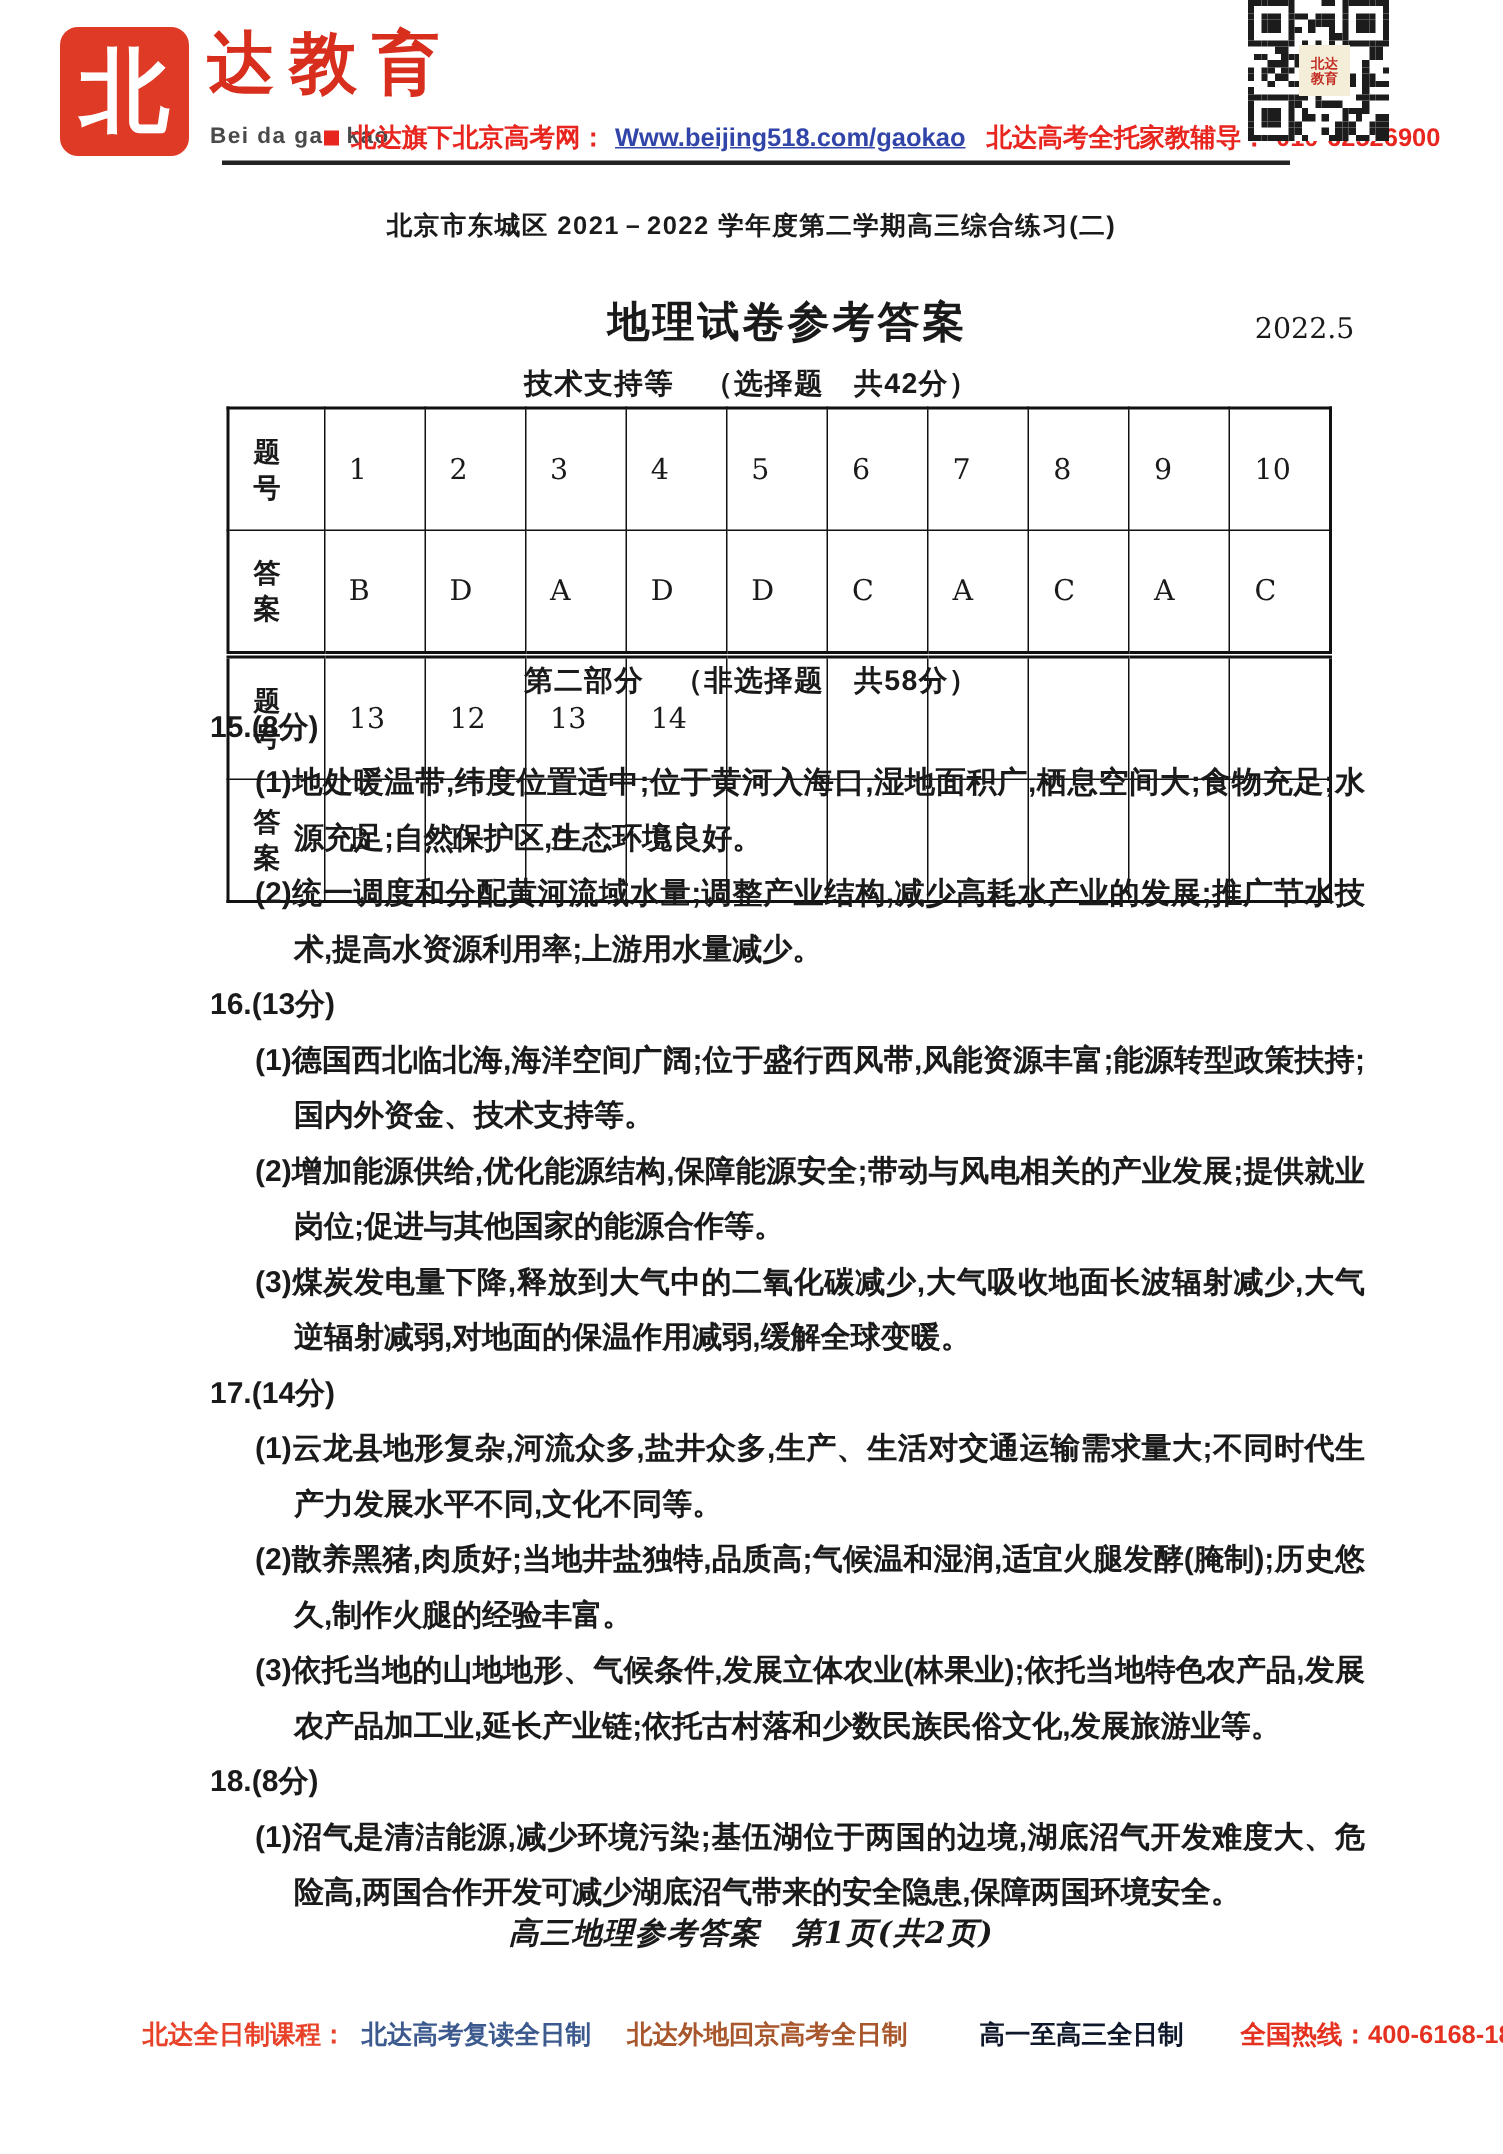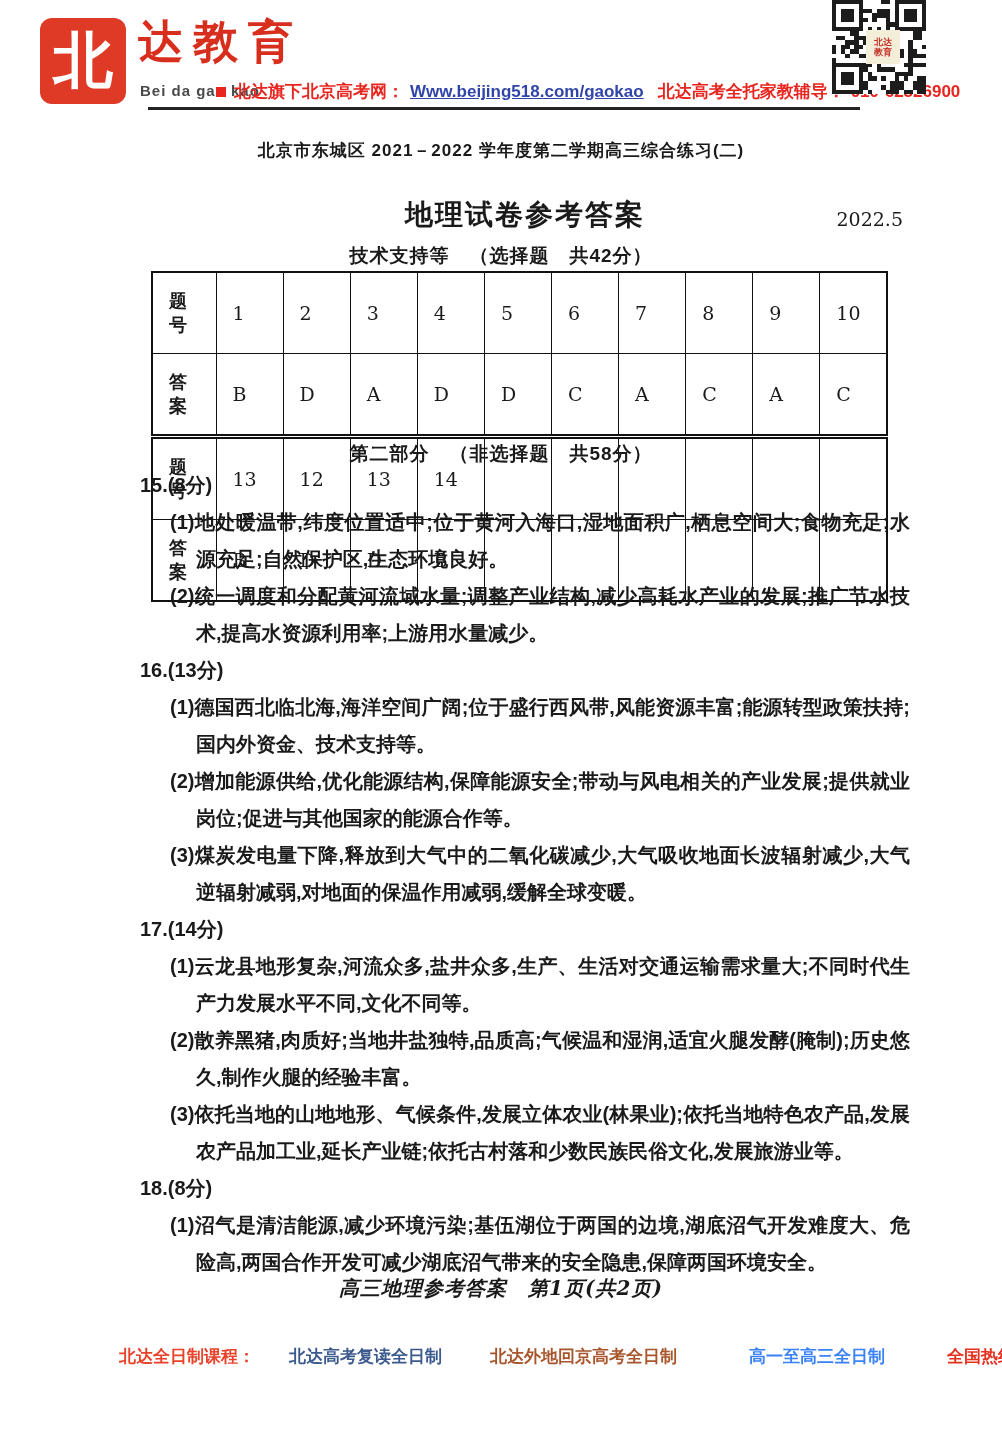--- a/index.html
+++ b/index.html
@@ -60,21 +60,21 @@
     font-size:20px;font-weight:bold;line-height:37px;text-align:justify;
   }
   .content .qnum{margin:0;}
   .content .answer{margin:0;padding-left:56px;text-indent:-26px;}
   
   .page-footer{
     position:absolute;top:1275px;left:0;width:100%;text-align:center;
     font-size:20px;font-weight:bold;font-style:italic;font-family:"DejaVu Serif",serif;letter-spacing:1px;
   }
   .bottom-bar{position:absolute;top:1345px;left:95px;font-size:17px;font-weight:bold;white-space:nowrap;}
-  .bottom-bar span{display:inline-block;margin-left:24px;}
+  .bottom-bar span{display:inline-block;}
   .bottom-bar span:nth-child(1){margin-right:10px;}
   .bottom-bar span:nth-child(2){margin-right:24px;}
   .bottom-bar span:nth-child(3){margin-right:48px;}
   .bottom-bar span:nth-child(4){margin-right:38px;}
 </style>
 </head>
 <body>
 
 <div class="header">
   <div class="seal">北</div>
@@ -621,13 +621,13 @@
     <p class="answer">(3)煤炭发电量下降,释放到大气中的二氧化碳减少,大气吸收地面长波辐射减少,大气逆辐射减弱,对地面的保温作用减弱,缓解全球变暖。</p>
     <div class="qnum">17.(14分)</div>
     <p class="answer">(1)云龙县地形复杂,河流众多,盐井众多,生产、生活对交通运输需求量大;不同时代生产力发展水平不同,文化不同等。</p>
     <p class="answer">(2)散养黑猪,肉质好;当地井盐独特,品质高;气候温和湿润,适宜火腿发酵(腌制);历史悠久,制作火腿的经验丰富。</p>
     <p class="answer">(3)依托当地的山地地形、气候条件,发展立体农业(林果业);依托当地特色农产品,发展农产品加工业,延长产业链;依托古村落和少数民族民俗文化,发展旅游业等。</p>
     <div class="qnum">18.(8分)</div>
     <p class="answer">(1)沼气是清洁能源,减少环境污染;基伍湖位于两国的边境,湖底沼气开发难度大、危险高,两国合作开发可减少湖底沼气带来的安全隐患,保障两国环境安全。</p>
   </div>
 
 <div class="page-footer">高三地理参考答案　第1页(共2页)</div>
-<div class="bottom-bar" id="bottom-bar"><span style="color: rgb(232, 67, 42);">北达全日制课程：</span><span style="color: rgb(60, 90, 142);">北达高考复读全日制</span><span style="color: rgb(168, 86, 44);">北达外地回京高考全日制</span><span style="color: #3b82f6;">高一至高三全日制</span><span style="color: rgb(229, 49, 31);">全国热线：400-6168-182</span></div>
+<div class="bottom-bar" id="bottom-bar"><span style="color: rgb(232, 67, 42);">北达全日制课程：</span><span style="color: rgb(60, 90, 142);">北达高考复读全日制</span><span style="color: rgb(168, 86, 44);">北达外地回京高考全日制</span><span style="color: #0f172a;">高一至高三全日制</span><span style="color: rgb(229, 49, 31);">全国热线：400-6168-182</span></div>
 
 </body></html>

